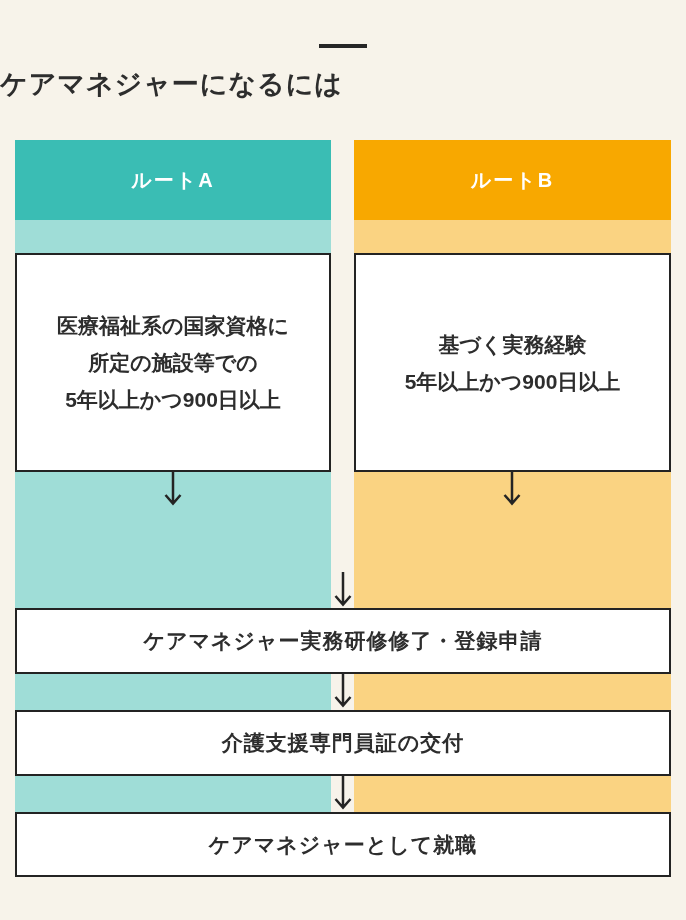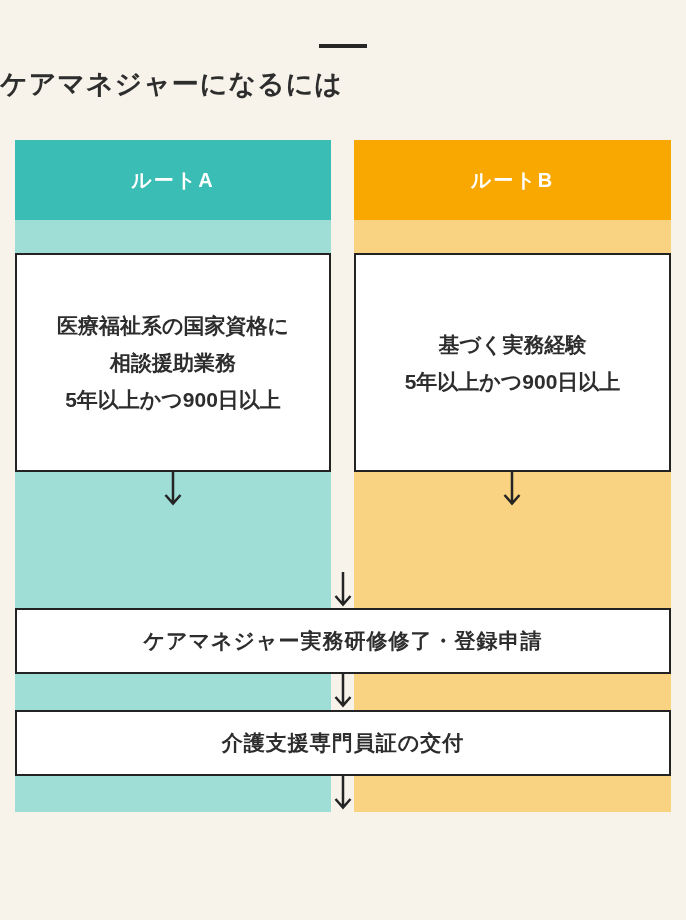--- a/index.html
+++ b/index.html
@@ -94,21 +94,21 @@
 
   <div class="route-header route-b-header">
     <span>ルートB</span>
   </div>
   <div class="route-header route-a-header">
     <span>ルートA</span>
   </div>
 
   <div class="flow-box req-box req-box-a">
     <span>医療福祉系の国家資格に</span>
-    <span>相談援助業務</span>
+    <span>所定の施設等での</span>
     <span>5年以上かつ900日以上</span>
   </div>
   <div class="flow-box req-box req-box-b">
     <span>基づく実務経験</span>
     <span>5年以上かつ900日以上</span>
   </div>
 
   <div class="arrow arrow-a">
     <svg viewBox="0 0 22 35">
         <path d="M11 0 V32 M3.5 24 L11 32.5 L18.5 24" fill="none" stroke="#242424" stroke-width="2.5"></path>
@@ -140,14 +140,17 @@
   <div class="flow-box step-box step-box-3">
     <span>介護支援専門員証の交付</span>
   </div>
 
   <div class="arrow arrow-s3">
     <svg viewBox="0 0 22 35">
         <path d="M11 0 V32 M3.5 24 L11 32.5 L18.5 24" fill="none" stroke="#242424" stroke-width="2.5"></path>
       </svg>
   </div>
 
+  <div class="flow-box step-box step-box-4">
+    <span>ケアマネジャーとして就職</span>
+  </div>
 
 </div>
 
 </body></html>

